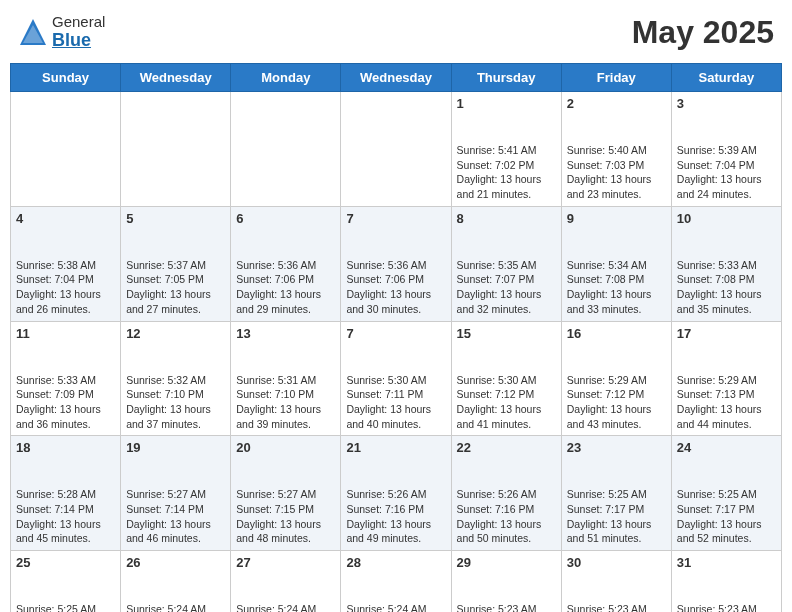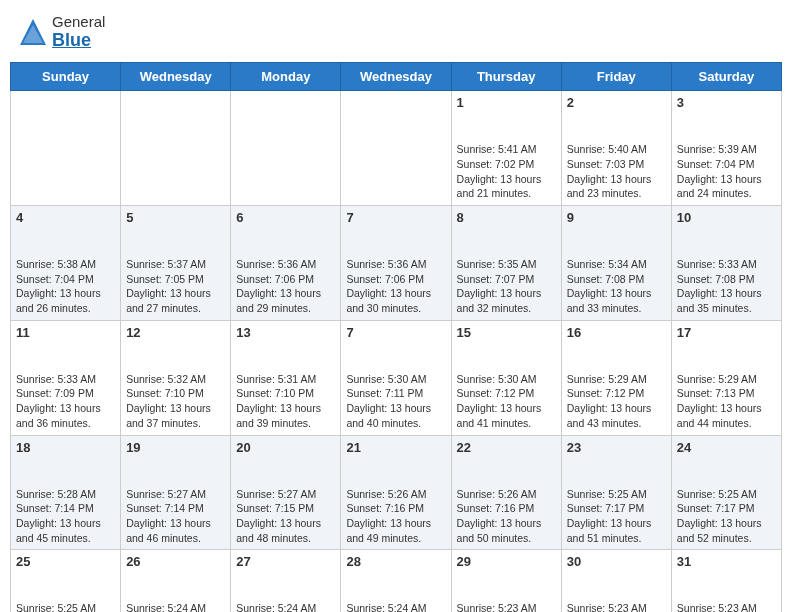--- a/index.html
+++ b/index.html
@@ -108,20 +108,21 @@
     <svg class="logo-icon" viewBox="0 0 30 30">
       <polygon points="15,2 28,28 2,28" fill="#2a7ac7"></polygon>
       <polygon points="15,8 25,26 5,26" fill="#fff" opacity="0.3"></polygon>
     </svg>
     <div class="logo-text">
       <span class="logo-general">General</span>
       <span class="logo-blue">Blue</span>
     </div>
   </div>
   <div class="title-area">
+    <div class="month-title">May 2025</div>
   </div>
 </div>
 
 <table class="calendar">
   <thead>
     <tr>
     <th>Sunday</th>
         <th>Wednesday</th>
         <th>Monday</th>
         <th>Wednesday</th>

